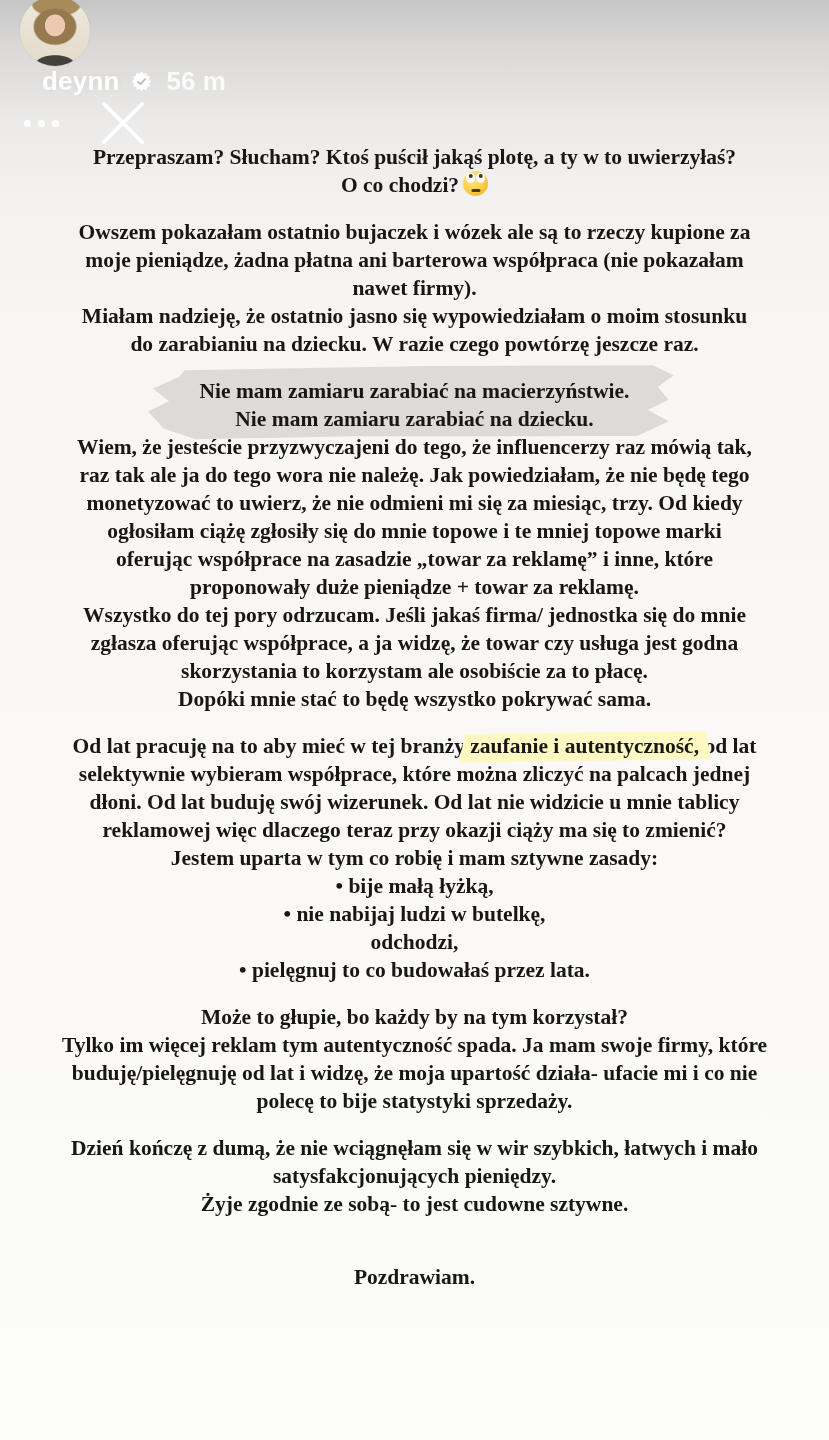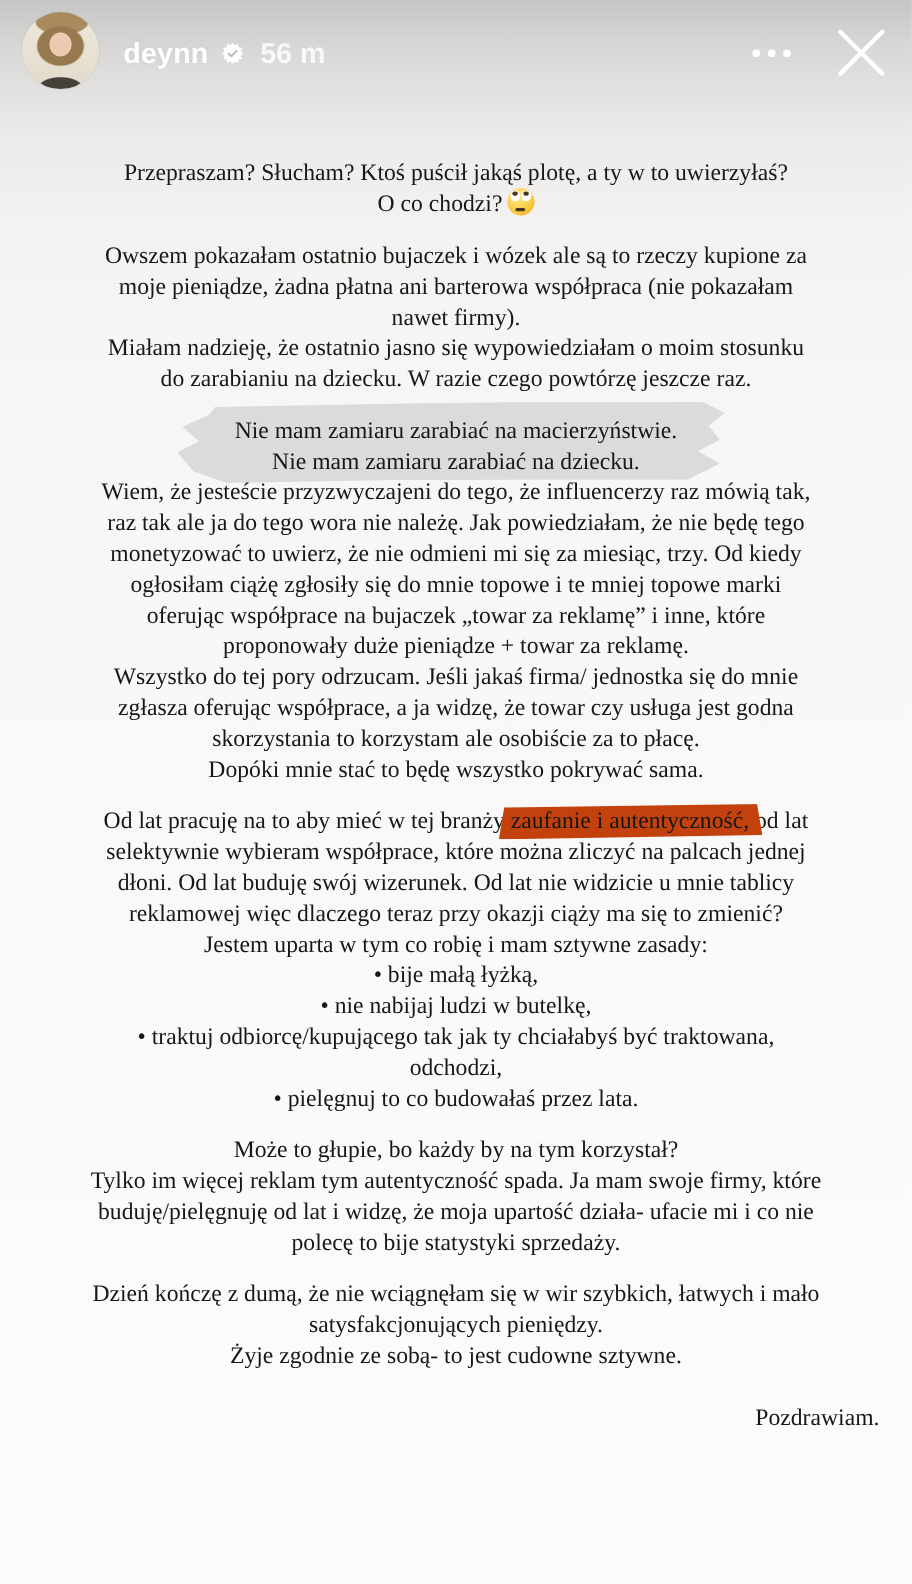--- a/index.html
+++ b/index.html
@@ -6,21 +6,21 @@
   body{
     width:829px;height:1440px;overflow:hidden;position:relative;
     font-family:"Liberation Sans",sans-serif;
     background:linear-gradient(180deg,#c7c6c6 0px,#d9d8d7 45px,#ebeae8 120px,
                #f3f2f0 200px,#f7f6f4 330px,#faf9f8 55%,#fcfcfb 100%);
   }
 
   
   .story-header{
     position:absolute;top:0;left:0;right:0;height:96px;
-    display:flex;align-items:center;padding:0 20px;box-sizing:border-box;
+    display:flex;padding:0 20px;box-sizing:border-box;flex-direction:column;
   }
   .avatar{
     width:70px;height:70px;border-radius:50%;flex:0 0 auto;margin-top:-4px;
     background:
       radial-gradient(ellipse 24% 26% at 50% 42%, #eccab2 0 58%, rgba(236,202,178,0) 62%),
       radial-gradient(ellipse 46% 22% at 50% 98%, #46403a 0 58%, rgba(70,64,58,0) 64%),
       radial-gradient(ellipse 52% 44% at 50% 44%, #97794f 0 56%, rgba(151,121,79,0) 61%),
       radial-gradient(ellipse 60% 30% at 52% 12%, #a98a5c 0 55%, rgba(169,138,92,0) 60%),
       linear-gradient(180deg,#efe9dc,#e2dbcb);
     box-shadow:0 0 0 1px rgba(0,0,0,0.04);
@@ -39,35 +39,35 @@
     background:#fff;transform:translate(-50%,-50%) rotate(45deg);}
   .close-btn:after{transform:translate(-50%,-50%) rotate(-45deg);}
 
   
   .story-text{
     position:absolute;top:143px;left:50%;transform:translateX(-50%);
     width:770px;text-align:center;color:#181716;
     font-family:"Liberation Serif","DejaVu Serif",serif;
     font-size:21.5px;line-height:28px;
   }
-  .paragraph{margin:0 0 19px 0;}
+  .paragraph{margin:0 0 19px 0;font-weight:bold;}
   .line{white-space:nowrap;position:relative;z-index:1;}
 
   
   .brush-wrap{position:relative;width:fit-content;margin:0 auto;}
   .brush-bg{
     position:absolute;left:-52px;right:-44px;top:-11px;bottom:-5px;
     background:#dcdbd9;z-index:0;transform:rotate(-0.5deg);
     clip-path:polygon(7% 3%,55% 0%,96% 2%,100% 16%,97% 32%,99% 50%,95% 64%,
                       99% 80%,93% 100%,40% 97%,9% 99%,3% 84%,0% 60%,4% 46%,1% 28%,6% 12%);
   }
 
   
   .hl-inline{
-    display:inline-block;background:#c2410c;padding:1px 12px 3px;margin:-1px -12px -3px;
+    display:inline-block;background:#fef9c3;padding:1px 12px 3px;margin:-1px -12px -3px;
     clip-path:polygon(2.5% 10%,98% 0%,100% 88%,0.5% 100%);
   }
 
   
   .emoji{display:inline-block;width:25px;height:25px;border-radius:50%;
          vertical-align:-4px;position:relative;margin-left:4px;
          background:radial-gradient(circle at 38% 30%,#ffe178 0 18%,#f8c93e 60%,#eaa92c 100%);}
   .emoji .eye{position:absolute;top:2px;width:9px;height:10px;border-radius:50%;background:#fff;}
   .emoji .eye.l{left:3px;} .emoji .eye.r{right:3px;}
   .emoji .eye:after{content:"";position:absolute;top:0.5px;left:50%;transform:translateX(-50%);
@@ -121,46 +121,45 @@
     <div class="paragraph">
       <div class="brush-wrap">
         <div class="brush-bg"></div>
         <div class="line"><span>Nie mam zamiaru zarabiać na macierzyństwie.</span></div>
         <div class="line"><span>Nie mam zamiaru zarabiać na dziecku.</span></div>
       </div>
       <div class="line"><span>Wiem, że jesteście przyzwyczajeni do tego, że influencerzy raz mówią tak,</span></div>
       <div class="line"><span>raz tak ale ja do tego wora nie należę. Jak powiedziałam, że nie będę tego</span></div>
       <div class="line"><span>monetyzować to uwierz, że nie odmieni mi się za miesiąc, trzy. Od kiedy</span></div>
       <div class="line"><span>ogłosiłam ciążę zgłosiły się do mnie topowe i te mniej topowe marki</span></div>
-      <div class="line"><span>oferując współprace na bujaczek „towar za reklamę” i inne, które</span></div>
+      <div class="line"><span>oferując współprace na zasadzie „towar za reklamę” i inne, które</span></div>
       <div class="line"><span>proponowały duże pieniądze + towar za reklamę.</span></div>
       <div class="line"><span>Wszystko do tej pory odrzucam. Jeśli jakaś firma/ jednostka się do mnie</span></div>
       <div class="line"><span>zgłasza oferując współprace, a ja widzę, że towar czy usługa jest godna</span></div>
       <div class="line"><span>skorzystania to korzystam ale osobiście za to płacę.</span></div>
       <div class="line"><span>Dopóki mnie stać to będę wszystko pokrywać sama.</span></div>
     </div>
     <div class="paragraph">
       <div class="line"><span>Od lat pracuję na to aby mieć w tej branży </span><span class="hl-inline">zaufanie i autentyczność,</span><span> od lat</span></div>
       <div class="line"><span>selektywnie wybieram współprace, które można zliczyć na palcach jednej</span></div>
       <div class="line"><span>dłoni. Od lat buduję swój wizerunek. Od lat nie widzicie u mnie tablicy</span></div>
       <div class="line"><span>reklamowej więc dlaczego teraz przy okazji ciąży ma się to zmienić?</span></div>
       <div class="line"><span>Jestem uparta w tym co robię i mam sztywne zasady:</span></div>
       <div class="line"><span>• bije małą łyżką,</span></div>
       <div class="line"><span>• nie nabijaj ludzi w butelkę,</span></div>
-      <div class="line"><span>• traktuj odbiorcę/kupującego tak jak ty chciałabyś być traktowana,</span></div>
       <div class="line"><span>odchodzi,</span></div>
       <div class="line"><span>• pielęgnuj to co budowałaś przez lata.</span></div>
     </div>
     <div class="paragraph">
       <div class="line"><span>Może to głupie, bo każdy by na tym korzystał?</span></div>
       <div class="line"><span>Tylko im więcej reklam tym autentyczność spada. Ja mam swoje firmy, które</span></div>
       <div class="line"><span>buduję/pielęgnuję od lat i widzę, że moja upartość działa- ufacie mi i co nie</span></div>
       <div class="line"><span>polecę to bije statystyki sprzedaży.</span></div>
     </div>
     <div class="paragraph">
       <div class="line"><span>Dzień kończę z dumą, że nie wciągnęłam się w wir szybkich, łatwych i mało</span></div>
       <div class="line"><span>satysfakcjonujących pieniędzy.</span></div>
       <div class="line"><span>Żyje zgodnie ze sobą- to jest cudowne sztywne.</span></div>
     </div>
-    <div class="paragraph" style="margin-top: 28px; text-align: right;">
+    <div class="paragraph" style="margin-top: 45px;">
       <div class="line"><span>Pozdrawiam.</span></div>
     </div>
   </div>
 
 </body></html>

